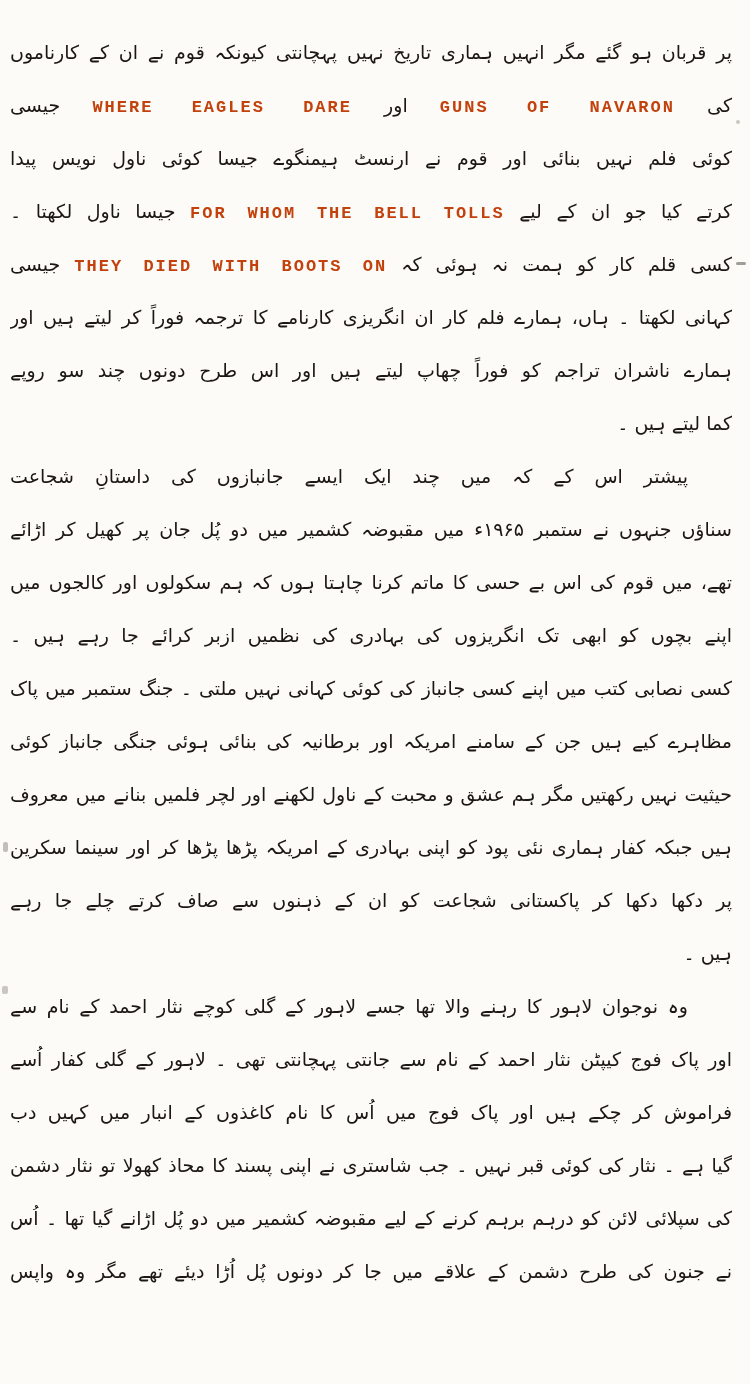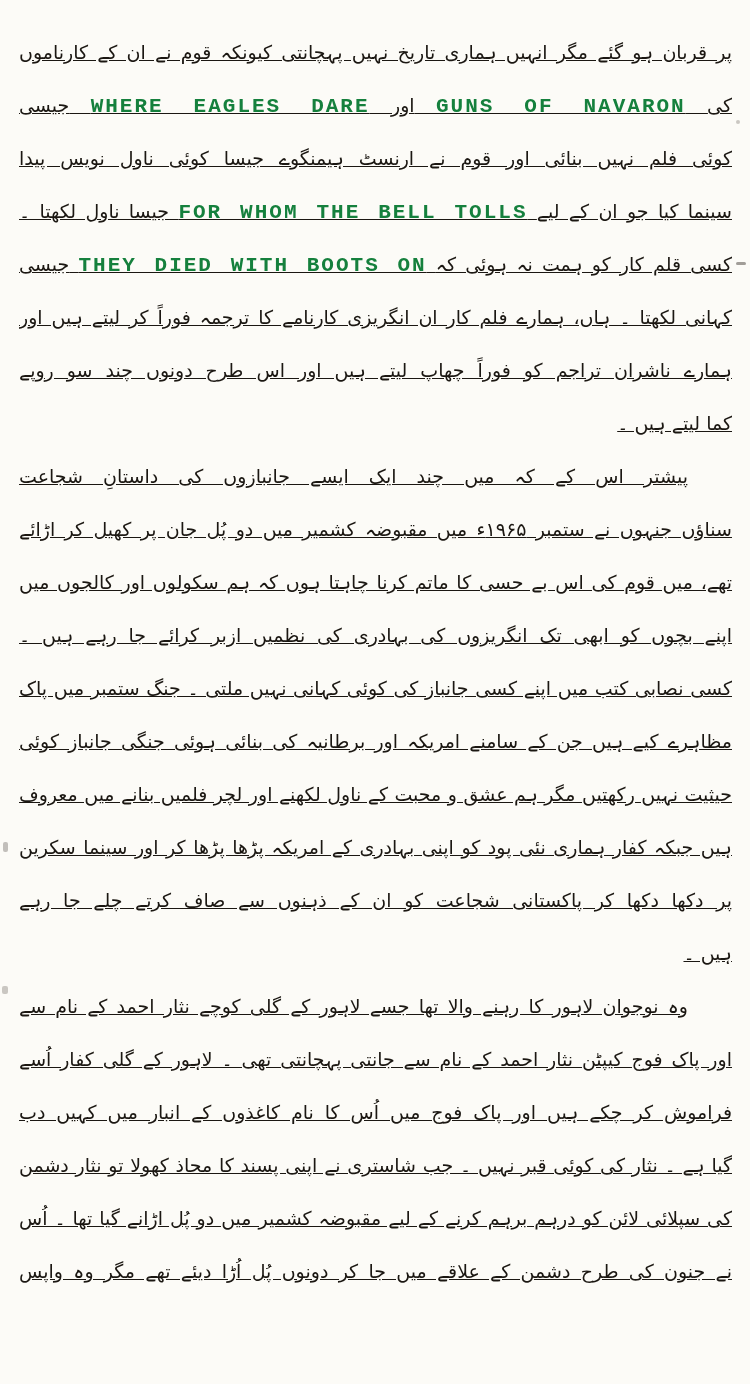--- a/index.html
+++ b/index.html
@@ -11,24 +11,23 @@
     height: 1384px;
     background: #fcfbf7;
     overflow: hidden;
     position: relative;
     font-family: "DejaVu Sans", sans-serif;
   }
   .page {
     box-sizing: border-box;
     width: 750px;
     height: 1018px;
-    padding: 26px 18px 10px 19px;
+    padding: 26px 18px 10px 10px;
     background: #fcfbf7;
     color: #1b1712;
-    text-decoration: underline;
   }
   .line {
     direction: rtl;
     unicode-bidi: embed;
     font-family: "DejaVu Sans", sans-serif;
     font-size: 19px;
     line-height: 53px;
     height: 53px;
     color: #1b1712;
     text-align: justify;
@@ -42,46 +41,46 @@
   .line.end {
     text-align: left;
     text-align-last: right;
   }
   .seg-ur {
     font-family: "DejaVu Sans", sans-serif;
   }
   .seg-en {
     font-family: "Liberation Mono", "DejaVu Sans Mono", monospace;
     font-weight: bold;
-    font-size: 21px;
+    font-size: 17px;
     letter-spacing: 2px;
     direction: ltr;
     unicode-bidi: embed;
-    color: #15803d;
+    color: #c2410c;
   }
   .artifact {
     position: absolute;
     background: #55504a;
     border-radius: 2px;
     opacity: 0.55;
   }
   .artifact.a1 { right: 4px; top: 262px; width: 10px; height: 3px; }
   .artifact.a2 { left: 3px; top: 842px; width: 5px; height: 10px; opacity: 0.35; }
   .artifact.a3 { left: 2px; top: 986px; width: 6px; height: 8px; opacity: 0.3; }
   .artifact.a4 { right: 10px; top: 120px; width: 4px; height: 4px; opacity: 0.3; }
 </style>
 </head>
 <body>
 
 <div class="page">
   <div>
       <div class="line"><span class="seg-ur">پر قربان ہو گئے مگر انہیں ہماری تاریخ نہیں پہچانتی کیونکہ قوم نے ان کے کارناموں</span></div>
       <div class="line"><span class="seg-ur">کی</span> <span class="seg-en">GUNS OF NAVARON</span> <span class="seg-ur">اور</span> <span class="seg-en">WHERE EAGLES DARE</span> <span class="seg-ur">جیسی</span></div>
       <div class="line"><span class="seg-ur">کوئی فلم نہیں بنائی اور قوم نے ارنسٹ ہیمنگوے جیسا کوئی ناول نویس پیدا</span></div>
-      <div class="line"><span class="seg-ur">سینما کیا جو ان کے لیے</span> <span class="seg-en">FOR WHOM THE BELL TOLLS</span> <span class="seg-ur">جیسا ناول لکھتا ۔</span></div>
+      <div class="line"><span class="seg-ur">کرتے کیا جو ان کے لیے</span> <span class="seg-en">FOR WHOM THE BELL TOLLS</span> <span class="seg-ur">جیسا ناول لکھتا ۔</span></div>
       <div class="line"><span class="seg-ur">کسی قلم کار کو ہمت نہ ہوئی کہ</span> <span class="seg-en">THEY DIED WITH BOOTS ON</span> <span class="seg-ur">جیسی</span></div>
       <div class="line"><span class="seg-ur">کہانی لکھتا ۔ ہاں، ہمارے فلم کار ان انگریزی کارنامے کا ترجمہ فوراً کر لیتے ہیں اور</span></div>
       <div class="line"><span class="seg-ur">ہمارے ناشران تراجم کو فوراً چھاپ لیتے ہیں اور اس طرح دونوں چند سو روپے</span></div>
       <div class="line end"><span class="seg-ur">کما لیتے ہیں ۔</span></div>
       <div class="line indent"><span class="seg-ur">پیشتر اس کے کہ میں چند ایک ایسے جانبازوں کی داستانِ شجاعت</span></div>
       <div class="line"><span class="seg-ur">سناؤں جنہوں نے ستمبر ۱۹۶۵ء میں مقبوضہ کشمیر میں دو پُل جان پر کھیل کر اڑائے</span></div>
       <div class="line"><span class="seg-ur">تھے، میں قوم کی اس بے حسی کا ماتم کرنا چاہتا ہوں کہ ہم سکولوں اور کالجوں میں</span></div>
       <div class="line"><span class="seg-ur">اپنے بچوں کو ابھی تک انگریزوں کی بہادری کی نظمیں ازبر کرائے جا رہے ہیں ۔</span></div>
       <div class="line"><span class="seg-ur">کسی نصابی کتب میں اپنے کسی جانباز کی کوئی کہانی نہیں ملتی ۔ جنگ ستمبر میں پاک فوج</span></div>
       <div class="line"><span class="seg-ur">مظاہرے کیے ہیں جن کے سامنے امریکہ اور برطانیہ کی بنائی ہوئی جنگی جانباز کوئی</span></div>

